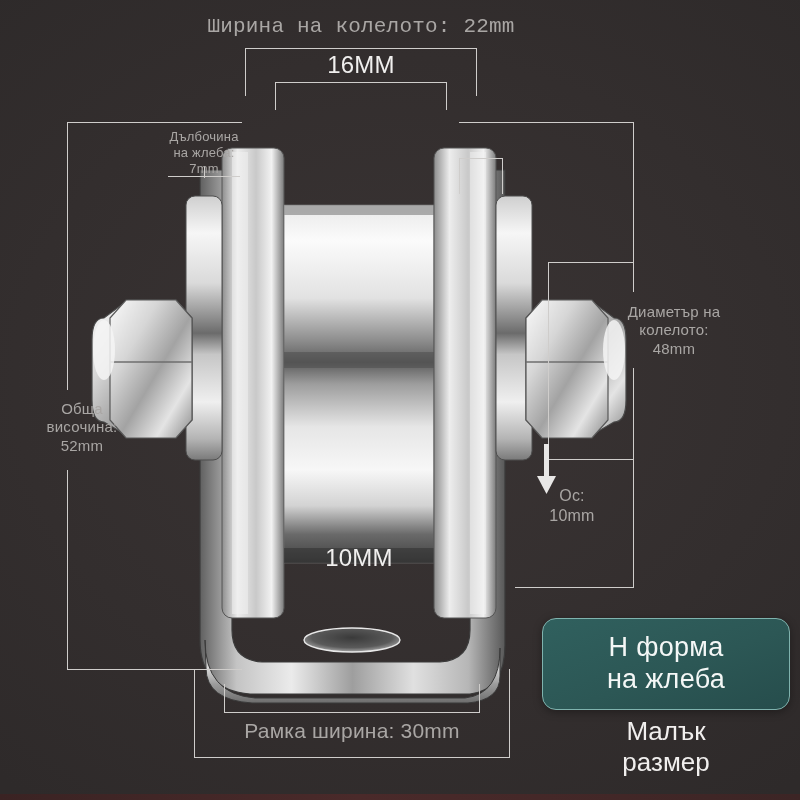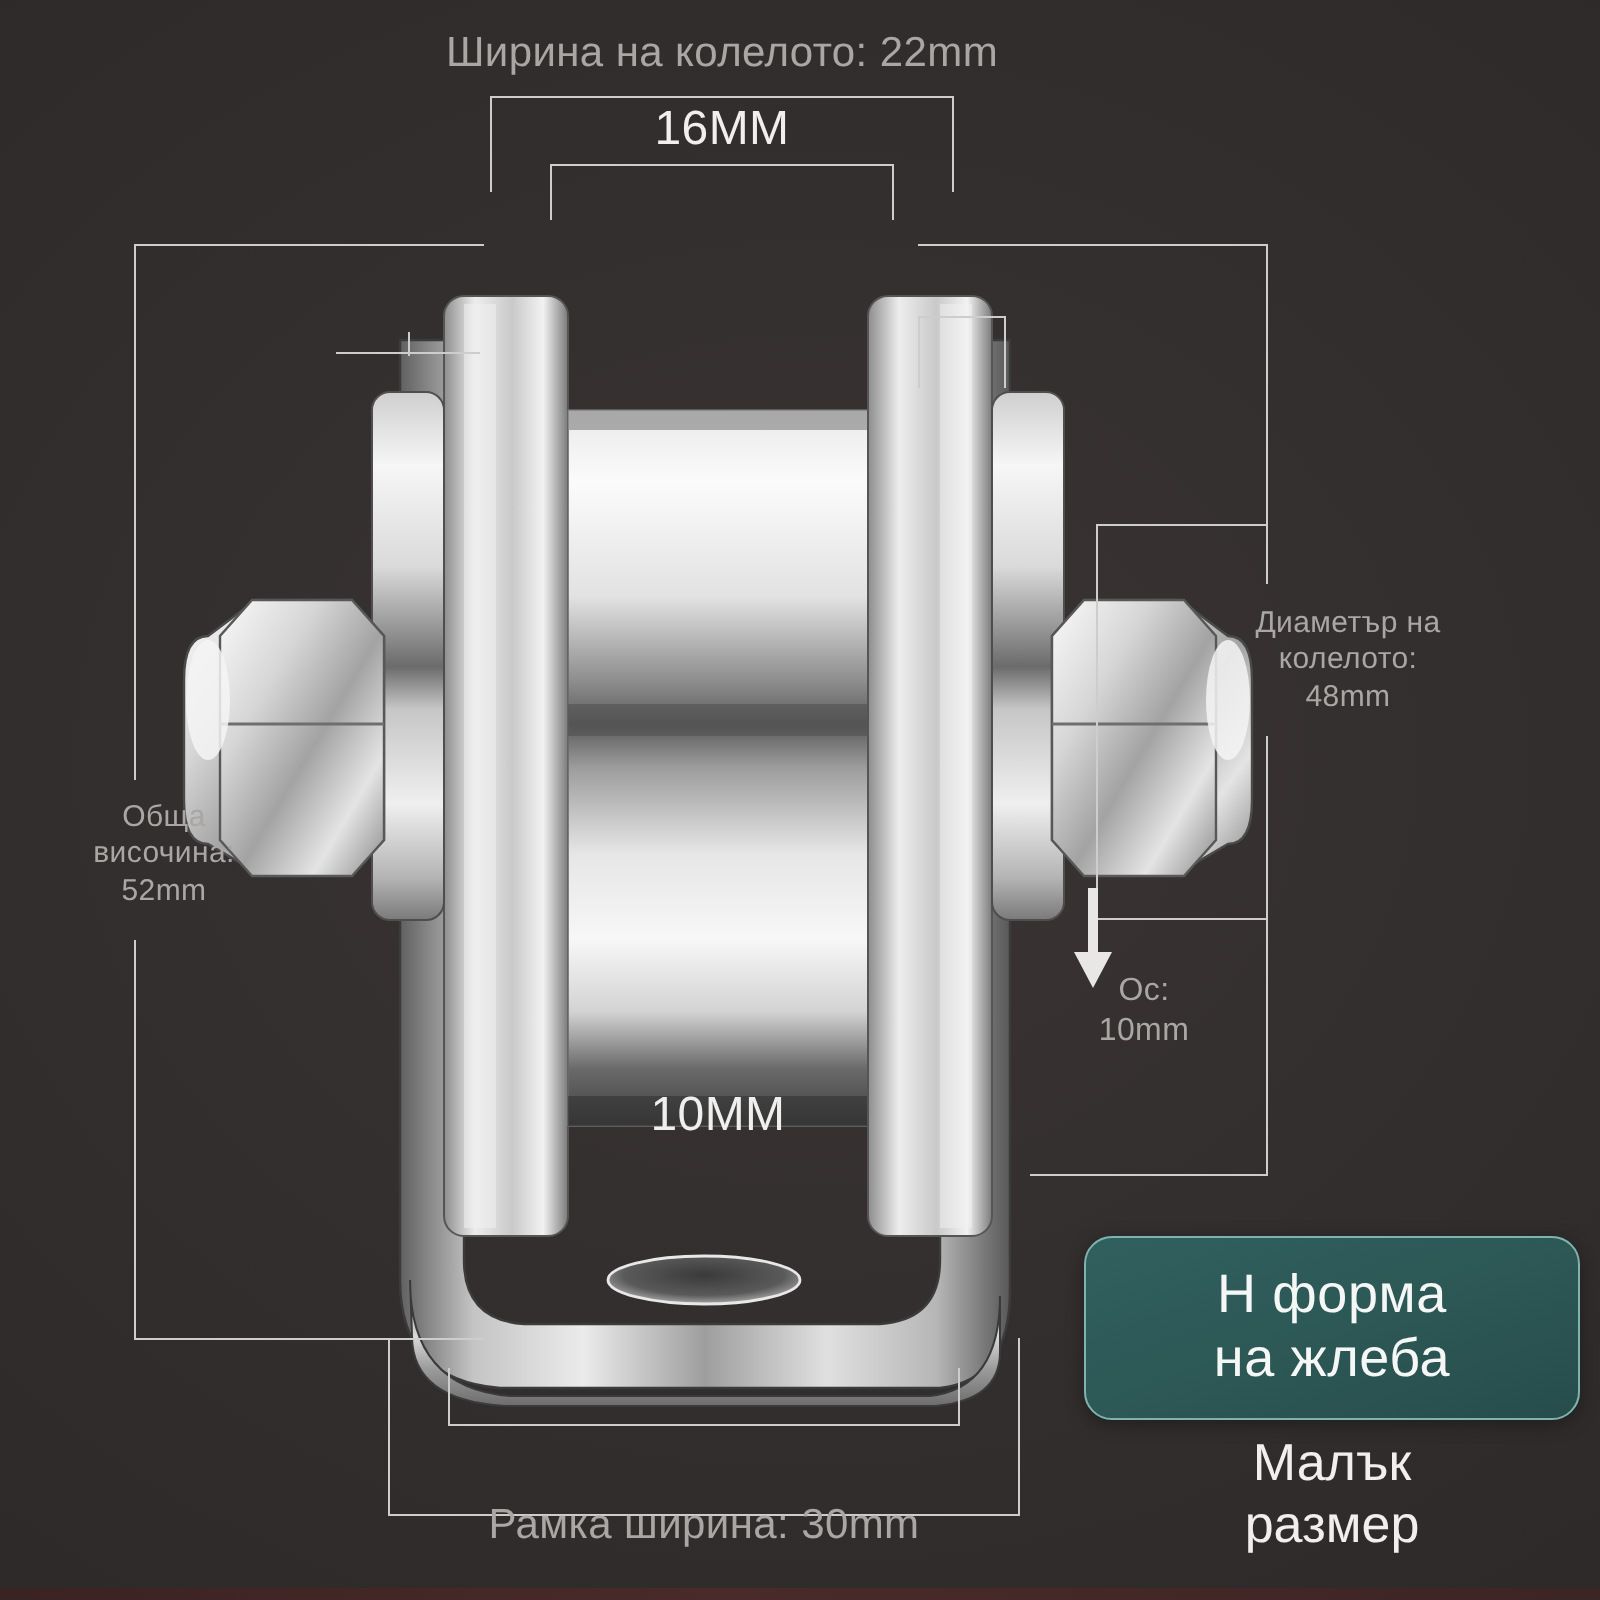--- a/index.html
+++ b/index.html
@@ -229,40 +229,43 @@
 
   <div class="rule h" style="left:194px; top:757px; width:316px;"></div>
   <div class="rule v" style="left:194px; top:669px; height:88px;"></div>
   <div class="rule v" style="left:509px; top:669px; height:88px;"></div>
 
   <svg style="position:absolute; left:536px; top:444px; width:22px; height:52px;" viewBox="0 0 22 52" xmlns="http://www.w3.org/2000/svg">
     <rect x="8" y="0" width="5" height="34" fill="#e8e7e6"></rect>
     <polygon points="10.5,50 1,32 20,32" fill="#e8e7e6"></polygon>
   </svg>
 
-  <div class="dim-label center" style="left:161px; top:14px; width:400px; font-size:21px;">Ширина на колелото: 22mm</div>
+  <div class="dim-label center" style="left:161px; top:14px; width:400px; font-size:21px;font-family:Liberation Mono, monospace;">Ширина на колелото: 22mm</div>
 
   <div class="dim-label center white" style="left:261px; top:50px; width:200px; font-size:24px;">16MM</div>
 
+  <div class="dim-label center" style="left:140px; top:129px; width:128px; font-size:13px;">Дълбочина
+на жлеба:
+7mm</div>
 
 
   <div class="dim-label center" style="left:600px; top:303px; width:148px; font-size:15px;">Диаметър на
 колелото:
 48mm</div>
 
   <div class="dim-label center" style="left:22px; top:400px; width:120px; font-size:15px;">Обща
 височина:
 52mm</div>
 
   <div class="dim-label center" style="left:508px; top:486px; width:128px; font-size:16px;">Ос:
 10mm</div>
 
   <div class="dim-label center white" style="left:289px; top:543px; width:140px; font-size:24px;">10MM</div>
 
-  <div class="dim-label center" style="left:152px; top:718px; width:400px; font-size:21px;margin-top:32px;">Рамка ширина: 30mm</div>
+  <div class="dim-label center" style="left:152px; top:718px; width:400px; font-size:21px;">Рамка ширина: 30mm</div>
 
 
   <div id="badge">
     <div id="badge-text">Н форма
 на жлеба</div>
   </div>
 
   <div id="size-note">Малък
 размер</div>
 

